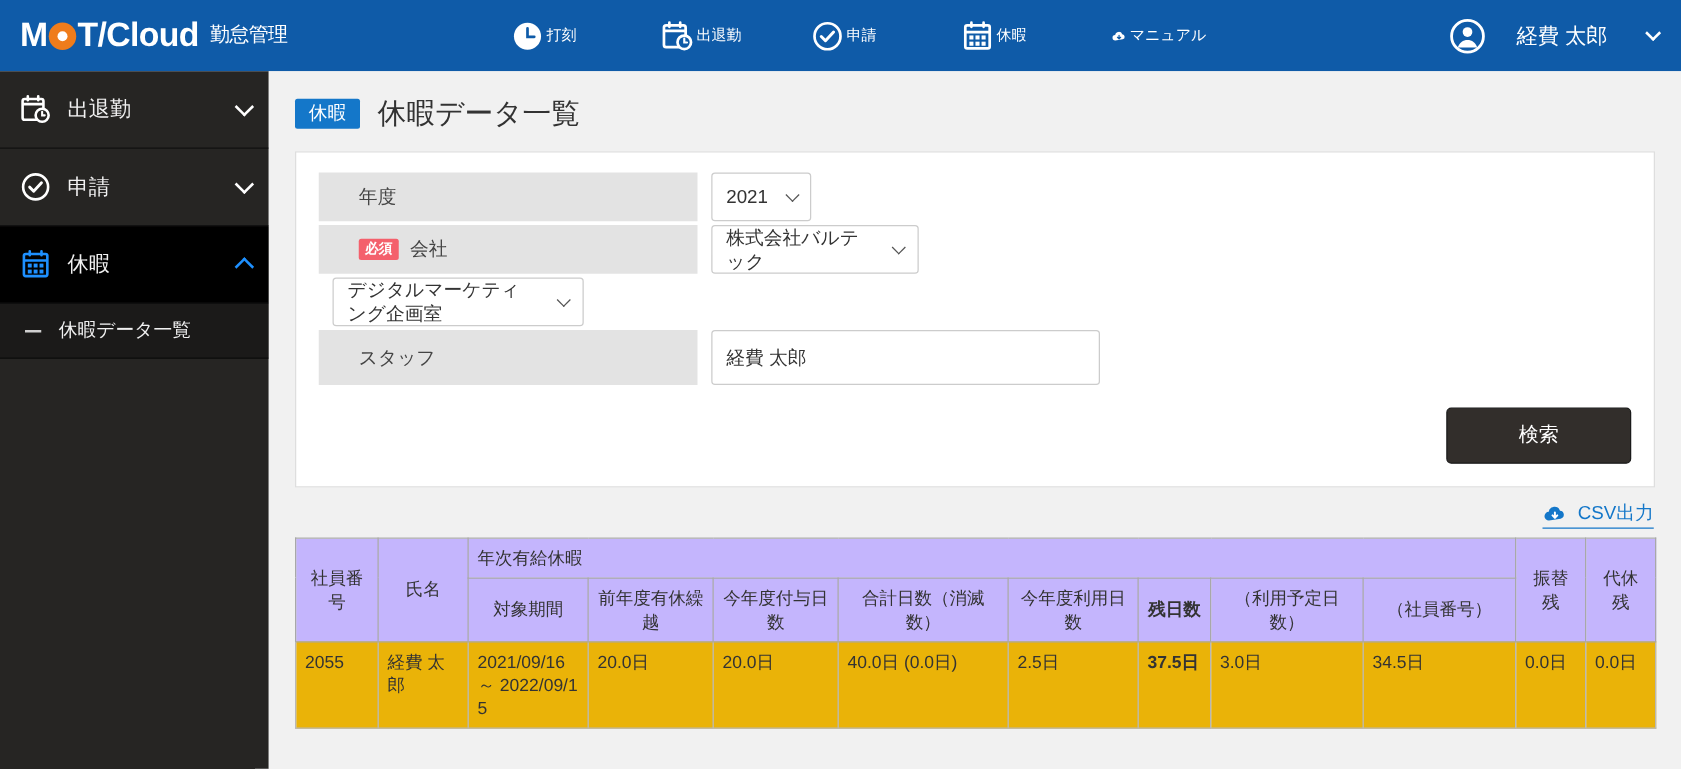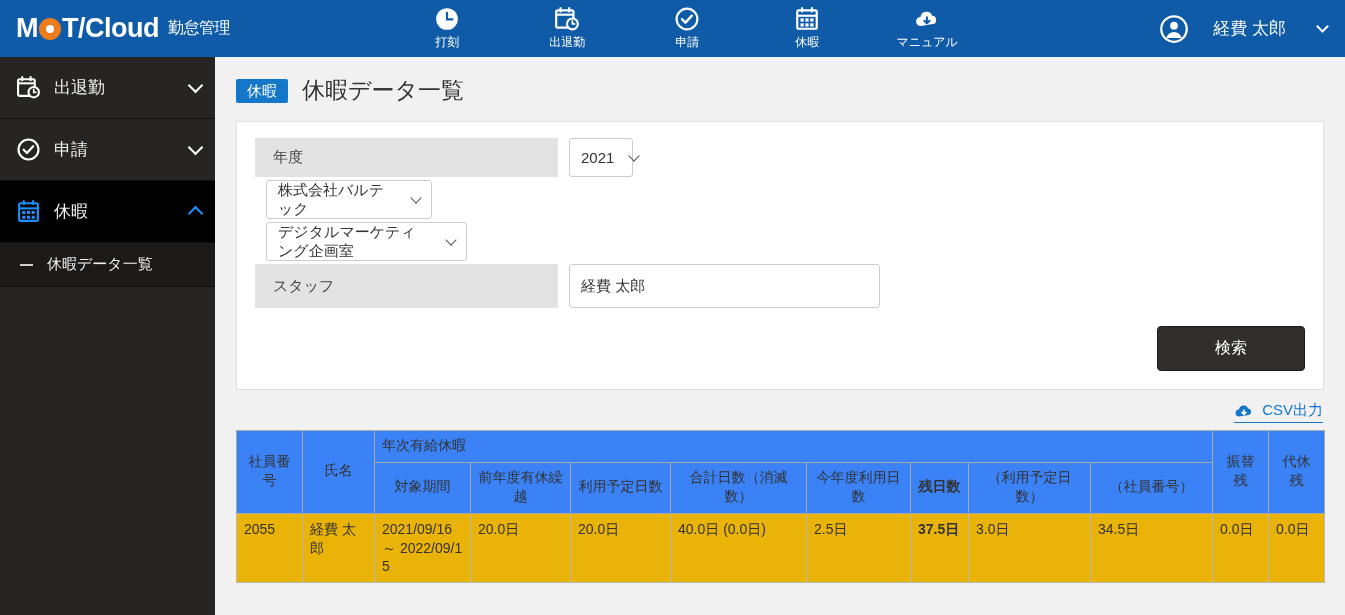--- a/index.html
+++ b/index.html
@@ -42,21 +42,21 @@
     font-size: 16px; color: #ffffff; margin-left: 9px;
     font-weight: normal; white-space: nowrap;
   }
 
   #navicons {
     flex: 1; display: flex; align-items: center;
     justify-content: center; gap: 44px;
     margin-left: 60px; margin-right: 60px;
   }
   .navitem {
-    display: flex; flex-direction: column; align-items: center;
+    display: flex; flex-direction: row; align-items: center;
     gap: 2px; cursor: pointer; width: 76px;
   }
   .navitem .ic { width: 26px; height: 26px; display:block; }
   .navitem .lbl { font-size: 12px; color: #fff; white-space: nowrap; }
 
   #userbox {
     display: flex; align-items: center; gap: 24px;
     padding-right: 18px; white-space: nowrap;
   }
   #username { font-size: 17px; color: #fff; }
@@ -123,40 +123,40 @@
 
   #searchpanel {
     margin: 5px 21px 0 21px;
     background: #fff; border: 1px solid #dedede;
     padding: 16px 18px 18px 18px;
   }
   .frow { display: flex; align-items: stretch; margin-bottom: 3px; }
   .flabel {
     width: 303px; background: #e3e3e3;
     display: flex; align-items: center;
-    padding-left: 18px; font-size: 15px; color: #444; text-align: center;
+    padding-left: 32px; font-size: 15px; color: #444; text-align: center;
   }
   .fctl { flex: 1; display: flex; align-items: center; padding-left: 11px; }
   .req-badge {
     background: #f4606c; color: #fff; font-size: 11px;
     padding: 2px 5px; border-radius: 2px; margin-right: 9px;
     line-height: 1.2; font-weight: bold;
   }
   .sel {
     height: 39px; background: #fff; border: 1px solid #cccccc;
     border-radius: 3px; display: flex; align-items: center;
     padding: 0 11px; font-size: 15px; color: #333; cursor: pointer;
     justify-content: space-between; gap: 16px;
   }
   .sel .sc {
     width: 8px; height: 8px; border-right: 1.8px solid #555;
     border-bottom: 1.8px solid #555; transform: rotate(45deg);
     margin-bottom: 4px; flex: none;
   }
-  .sel.w-year { width: 64px; }
+  .sel.w-year { width: 80px; }
   .sel.w-company { width: 166px; }
   .sel.w-dept { width: 201px; }
   .txtinput {
     width: 311px; height: 44px; background: #fff;
     border: 1px solid #cccccc; border-radius: 3px;
     padding: 0 11px; font-size: 15px; color: #333;
     font-family: inherit; outline: none;
   }
   #btnrow { display: flex; justify-content: flex-end; margin-top: 18px; }
   #search-btn {
@@ -182,22 +182,22 @@
     border-collapse: collapse; width: 100%;
     background: #fff; table-layout: fixed;
     border: 1px solid #9a9a9a;
   }
   table.grid th, table.grid td {
     border: 1px solid #b8b8b8; font-weight: normal;
     font-size: 14px; color: #333; padding: 6px 7px;
     vertical-align: top; word-break: break-all; line-height: 1.35;
   }
   table.grid th {
-    background: #3b82f6; text-align: center;
-    vertical-align: middle; border-color: #a8a8a8; font-family: Liberation Mono, monospace;
+    background: #c4b5fd; text-align: center;
+    vertical-align: middle; border-color: #a8a8a8;
   }
   table.grid th.lefty { text-align: left; }
   table.grid td { background: #eab308; height: 66px; }
   table.grid th.bold, table.grid td.bold { font-weight: bold; }
 </style>
 </head>
 <body>
 
 <div id="topbar">
 
@@ -335,20 +335,24 @@
       </div>
       <div class="fctl">
         <div class="sel w-year">
           <span>2021</span>
           <span class="sc"></span>
         </div>
       </div>
     </div>
 
     <div class="frow">
+      <div class="flabel">
+        <span class="req-badge">必須</span>
+        <span>会社</span>
+      </div>
       <div class="fctl">
         <div class="sel w-company">
           <span>株式会社バルテック</span>
           <span class="sc"></span>
         </div>
       </div>
     </div>
 
     <div class="frow">
       <div class="fctl">
@@ -403,21 +407,21 @@
         <tr>
           <th rowspan="2">社員番号</th>
           <th rowspan="2">氏名</th>
           <th colspan="8" class="lefty">年次有給休暇</th>
           <th rowspan="2">振替残</th>
           <th rowspan="2">代休残</th>
         </tr>
         <tr>
           <th>対象期間</th>
           <th>前年度有休繰越</th>
-          <th>利用予定日数</th>
+          <th>今年度付与日数</th>
           <th>合計日数（消滅数）</th>
           <th>今年度利用日数</th>
           <th class="bold">残日数</th>
           <th>（利用予定日数）</th>
           <th>（社員番号）</th>
         </tr>
       </thead>
       <tbody>
         <tr>
           <td>2055</td>

